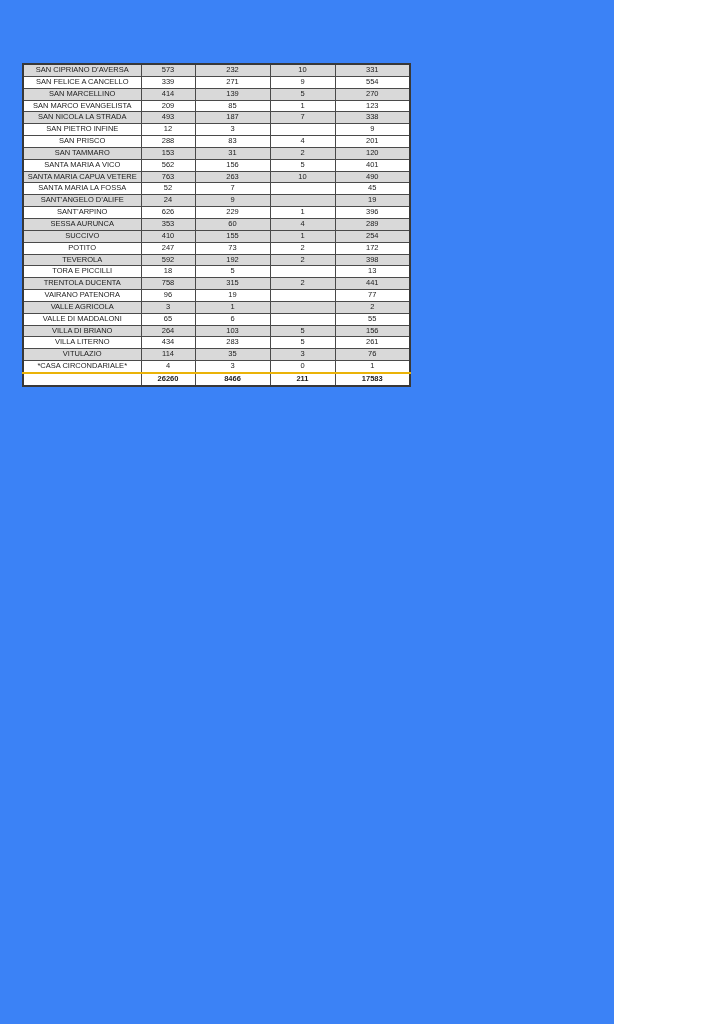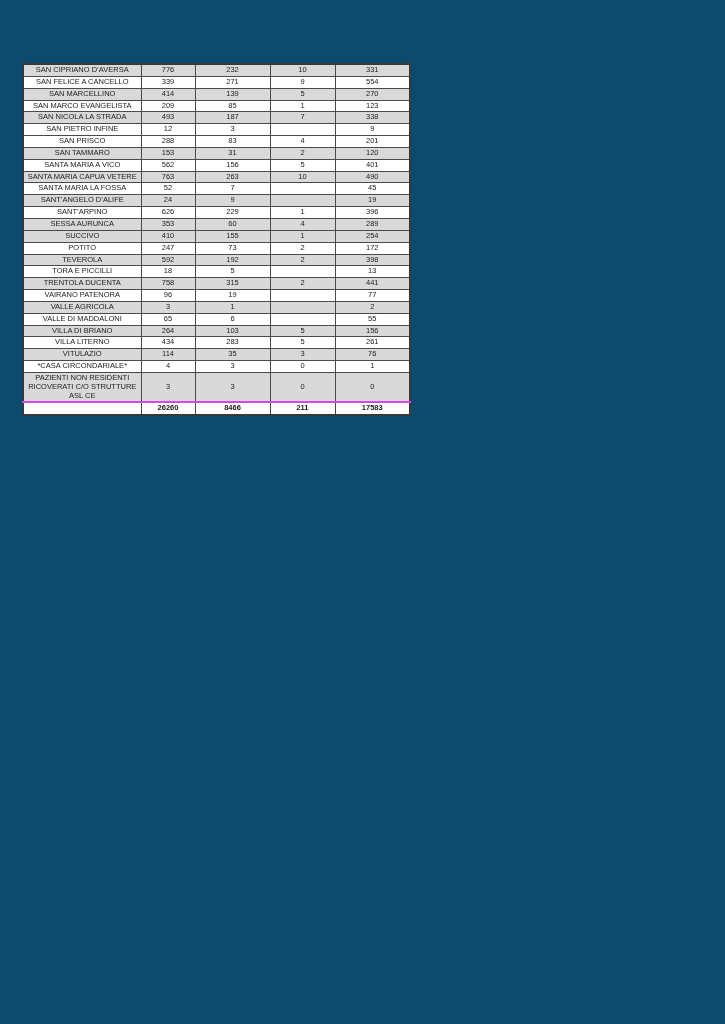--- a/index.html
+++ b/index.html
@@ -1,21 +1,21 @@
 <!DOCTYPE html>
 <html><head>
 <meta charset="utf-8">
 <style>
   * { margin: 0; padding: 0; box-sizing: border-box; }
   html, body { background: #ffffff; }
   .page {
     position: relative;
-    width: 725px;
+    width: 614px;
     height: 1024px;
-    background: #0c4a6e;
+    background: #3b82f6;
     overflow: hidden;
     font-family: "Liberation Sans", sans-serif;
   }
   table.data-table {
     position: absolute;
     left: 22px;
     top: 63px;
     width: 387px;
     border-collapse: collapse;
     table-layout: fixed;
@@ -31,41 +31,41 @@
     padding: 1px 2px;
     height: 11px;
     line-height: 1.18;
     background: #ffffff;
     overflow: hidden;
     word-wrap: break-word;
   }
   tr.stripe td { background: #d9d9d9; }
   tr.totals-row td {
     font-weight: bold;
-    border-top: 2px solid #d946ef;
+    border-top: 2px solid #eab308;
     border-bottom: 2px solid #383838;
     height: 12px;
   }
 </style>
 </head>
 <body>
 
 <div class="page">
   <table class="data-table">
     <colgroup id="colgroup">
         <col style="width: 118px;">
         <col style="width: 54px;">
         <col style="width: 75px;">
         <col style="width: 65px;">
         <col style="width: 75px;">
       </colgroup>
     <tbody id="table-body">
         <tr class="stripe">
           <td>SAN CIPRIANO D’AVERSA</td>
-          <td>776</td>
+          <td>573</td>
           <td>232</td>
           <td>10</td>
           <td>331</td>
         </tr>
         <tr>
           <td>SAN FELICE A CANCELLO</td>
           <td>339</td>
           <td>271</td>
           <td>9</td>
           <td>554</td>
@@ -231,27 +231,20 @@
           <td>3</td>
           <td>76</td>
         </tr>
         <tr>
           <td>*CASA CIRCONDARIALE*</td>
           <td>4</td>
           <td>3</td>
           <td>0</td>
           <td>1</td>
         </tr>
-        <tr class="stripe">
-          <td>PAZIENTI NON RESIDENTI RICOVERATI C/O STRUTTURE ASL CE</td>
-          <td>3</td>
-          <td>3</td>
-          <td>0</td>
-          <td>0</td>
-        </tr>
         <tr class="totals-row">
           <td></td>
           <td>26260</td>
           <td>8466</td>
           <td>211</td>
           <td>17583</td>
         </tr>
       </tbody>
   </table>
 </div>

